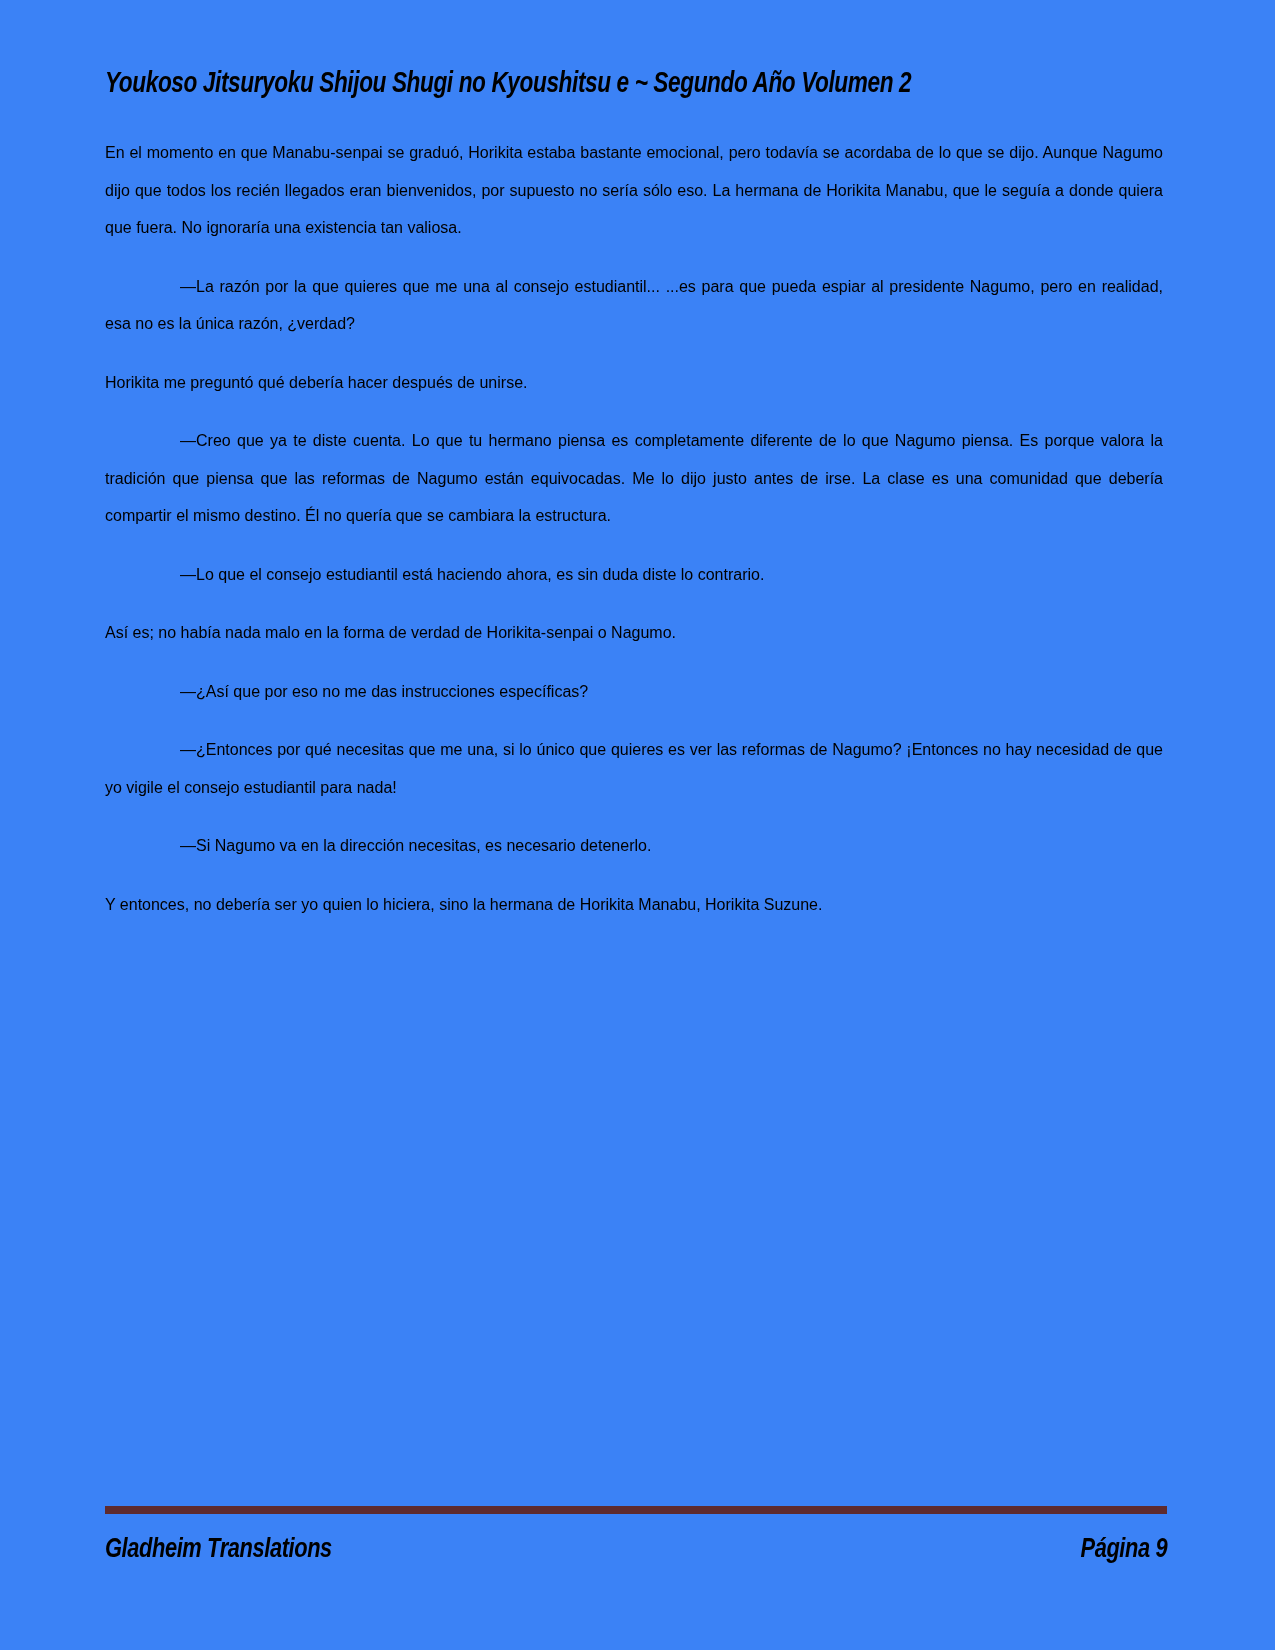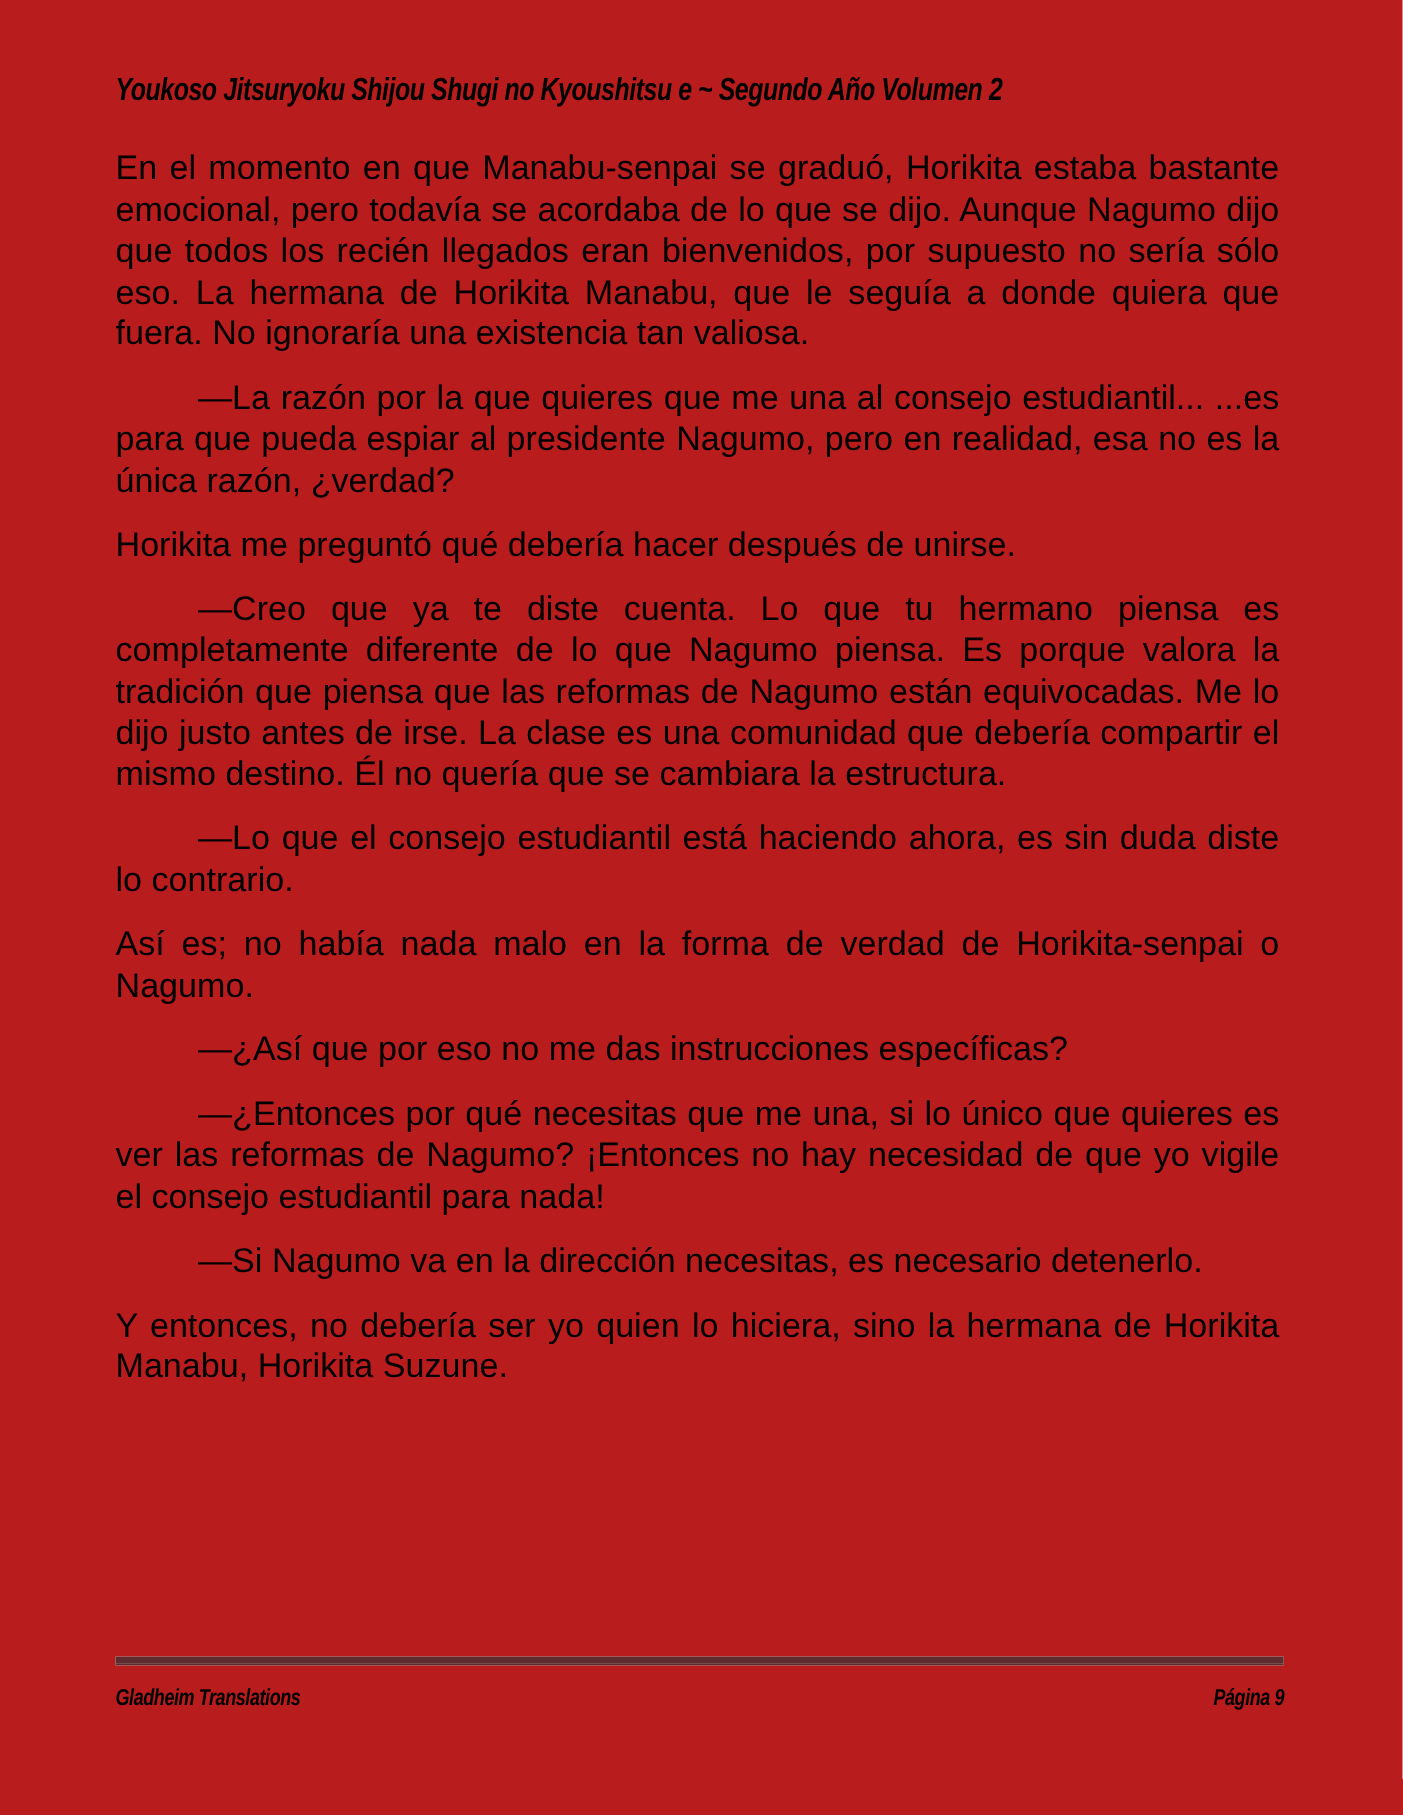--- a/index.html
+++ b/index.html
@@ -1,21 +1,21 @@
 <!DOCTYPE html>
 <html><head>
 <meta charset="utf-8">
 <style>
   * { margin: 0; padding: 0; box-sizing: border-box; }
   html, body { background: #e8e8e8; }
   .page {
     position: relative;
     width: 1275px;
     height: 1650px;
-    background: #b91c1c;
+    background: #3b82f6;
     margin: 0 auto;
     overflow: hidden;
     font-family: "Liberation Sans", sans-serif;
     color: #000000;
   }
   .doc-header {
     position: absolute;
     left: 105px;
     top: 66px;
     white-space: nowrap;
@@ -35,21 +35,21 @@
     display: inline-block;
     transform: scaleX(0.78);
     transform-origin: right center;
   }
   .doc-header .condense-left { font-size: 29px; }
   .doc-body {
     position: absolute;
     left: 105px;
     top: 134px;
     width: 1058px;
-    font-size: 31px;
+    font-size: 16px;
     line-height: 37.5px;
     text-align: justify;
   }
   .para { margin-bottom: 21px; }
   .para.dialogue { text-indent: 75px; }
   .footer-rule {
     position: absolute;
     left: 105px;
     top: 1506px;
     width: 1062px;
@@ -59,21 +59,21 @@
     background: #ffffff;
   }
   .doc-footer {
     position: absolute;
     left: 105px;
     top: 1532px;
     width: 1062px;
     display: flex;
     justify-content: space-between;
     align-items: flex-start;
-    font-size: 21px;
+    font-size: 28px;
     white-space: nowrap;
   }
 </style>
 </head>
 <body>
 
 <div class="page">
 
   <div class="doc-header display-font">
     <span class="condense-left">Youkoso Jitsuryoku Shijou Shugi no Kyoushitsu e ~ Segundo Año Volumen 2</span>

